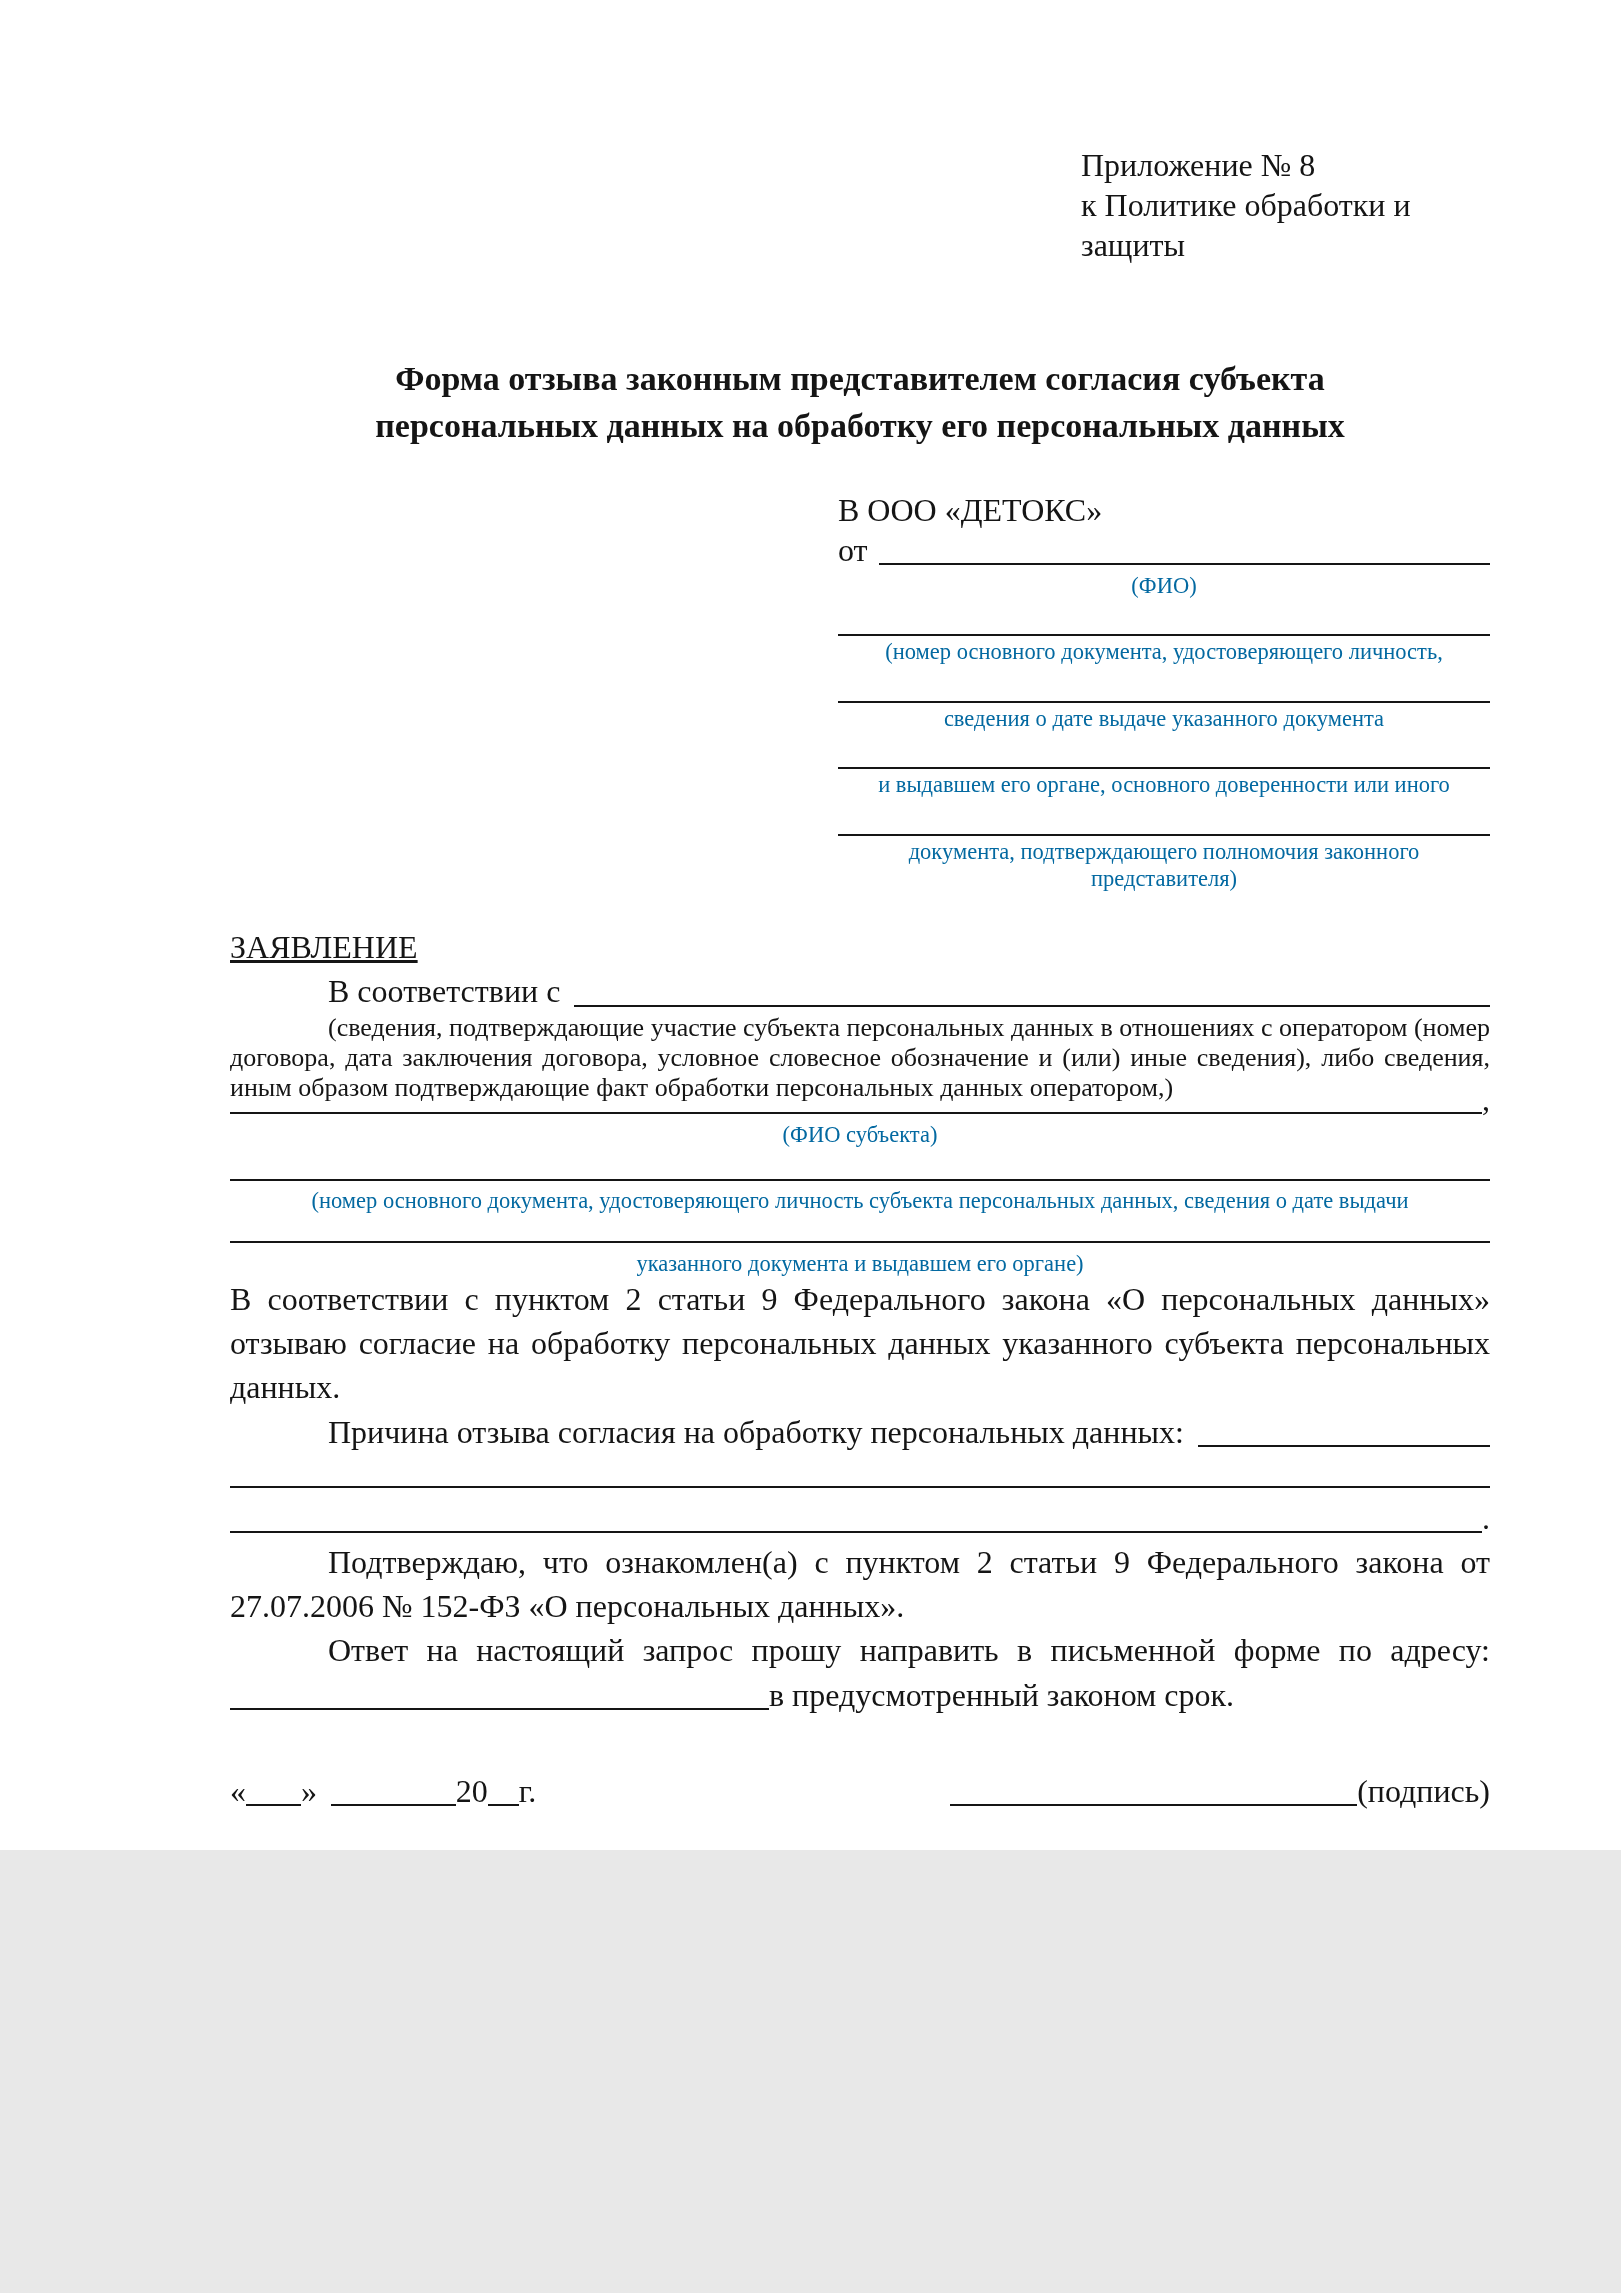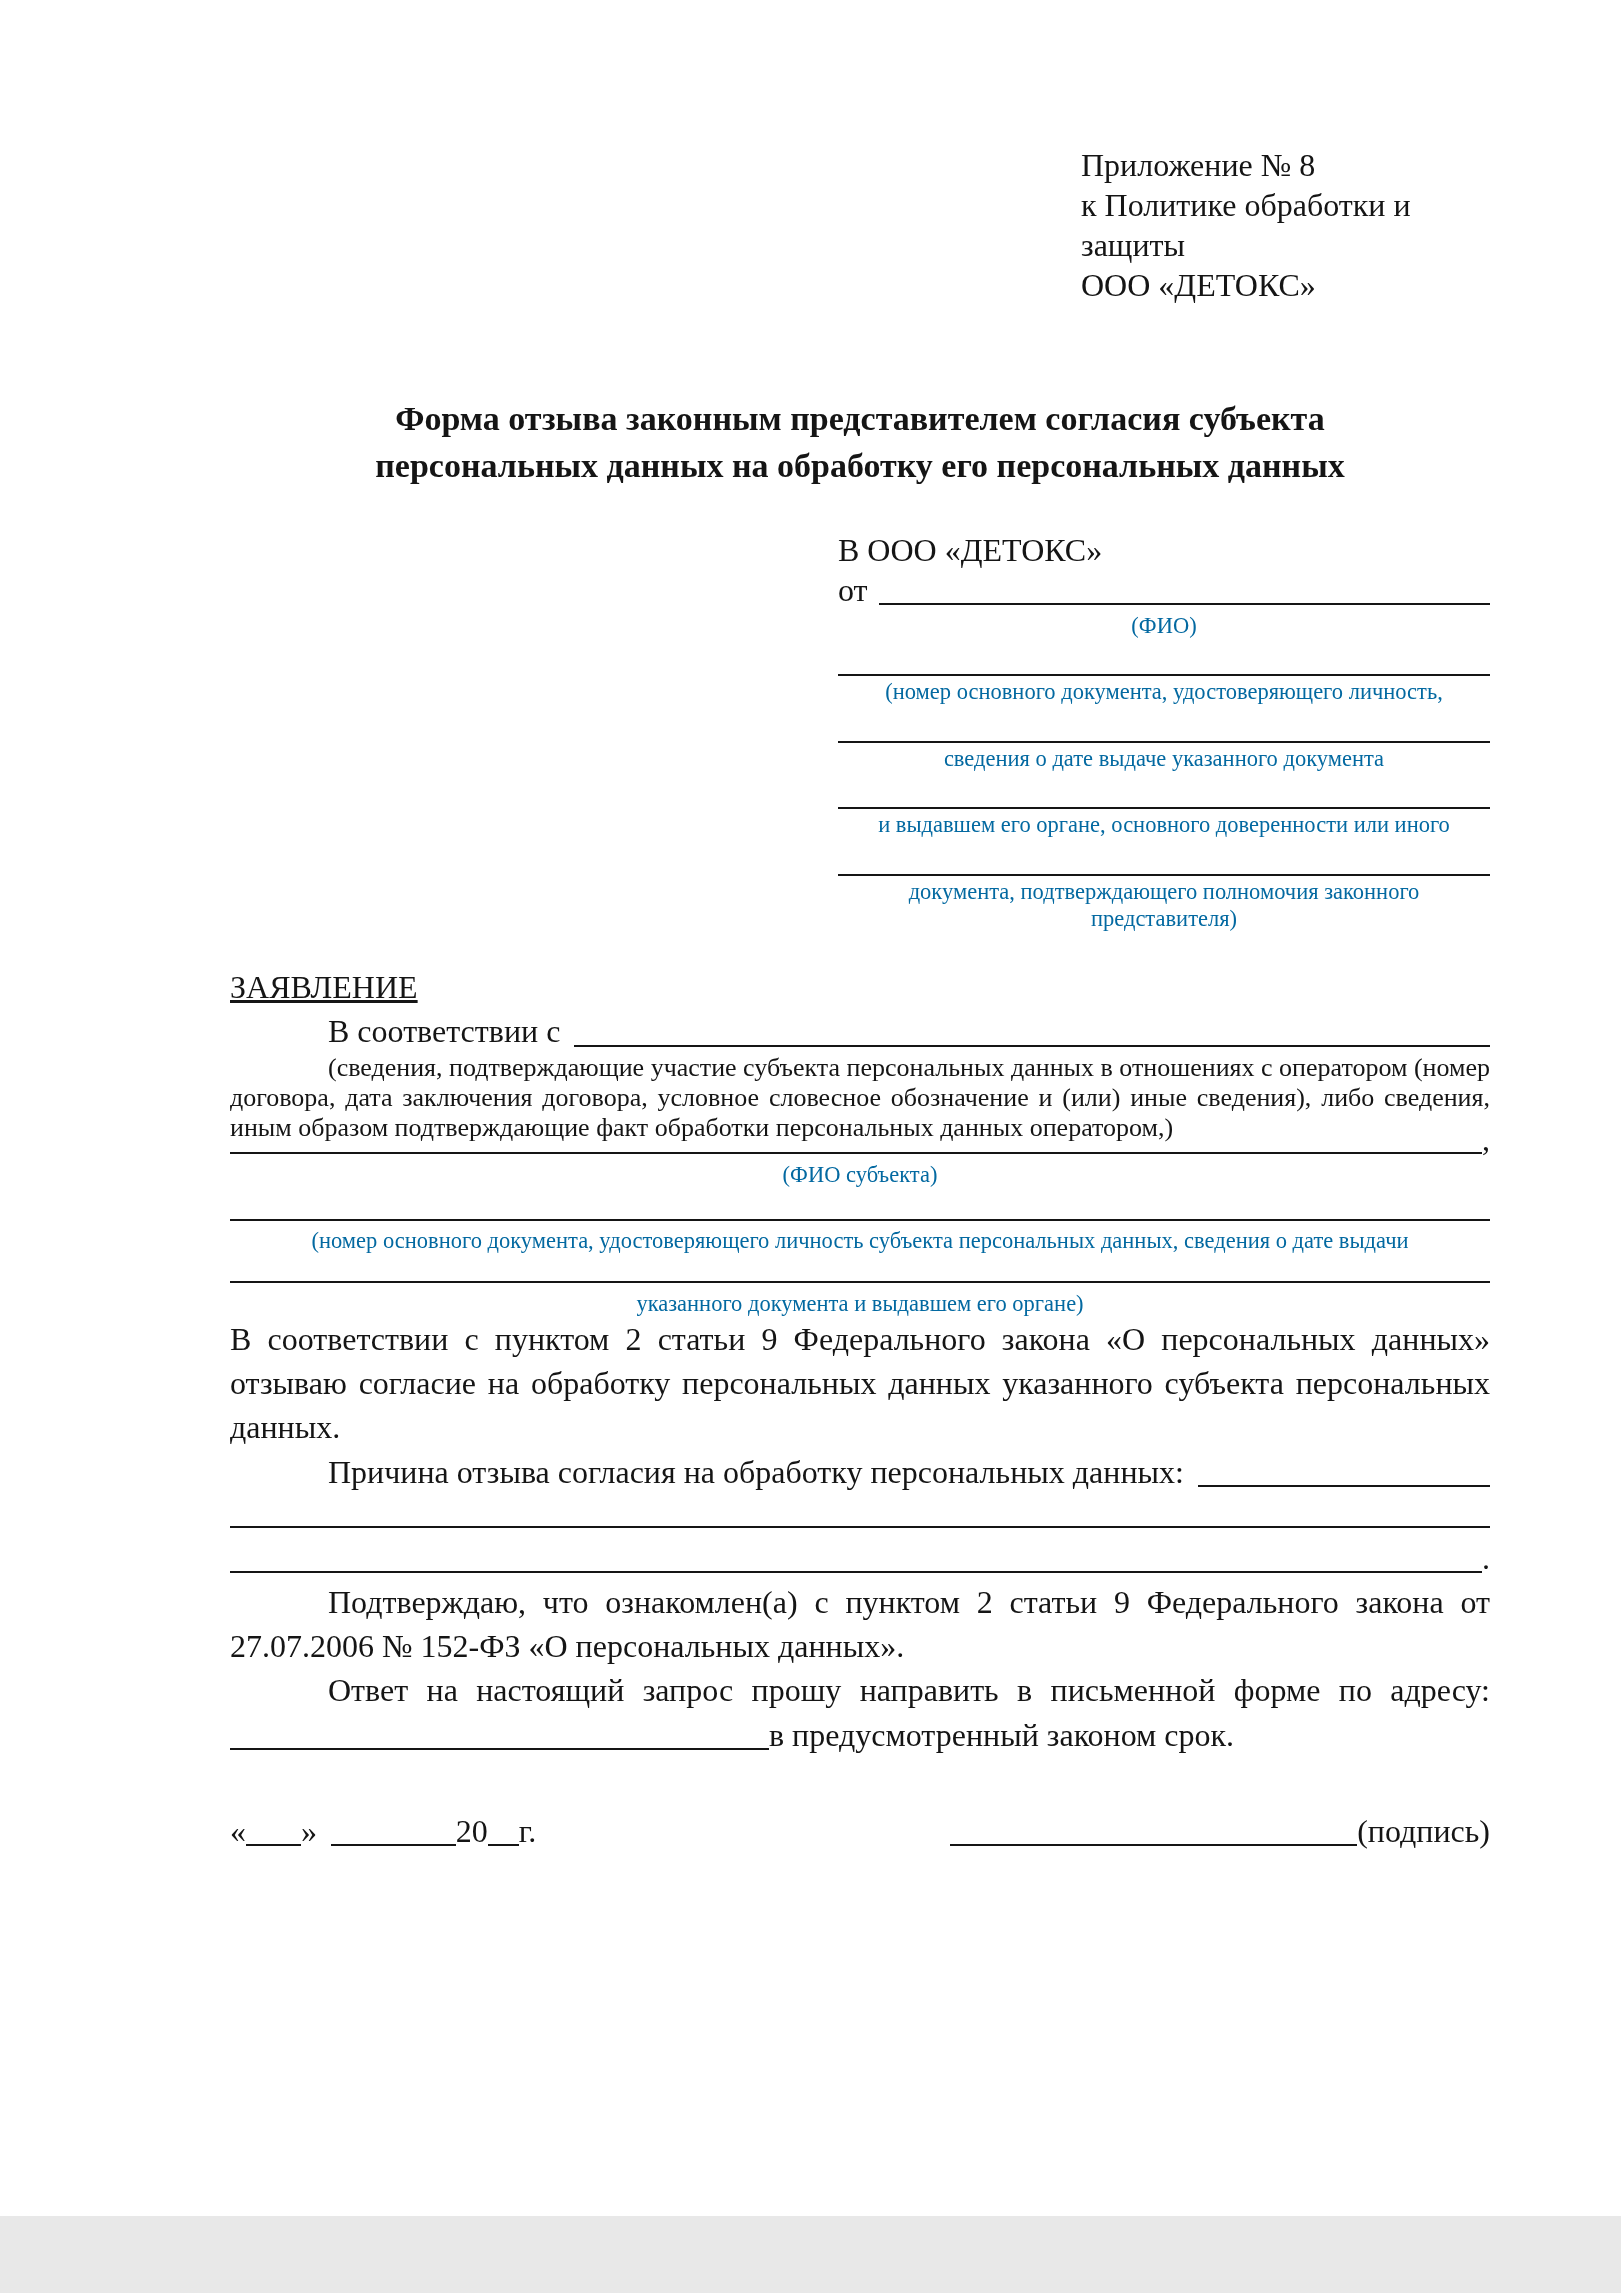--- a/index.html
+++ b/index.html
@@ -1,18 +1,18 @@
 <!DOCTYPE html>
 <html lang="ru"><head>
 <meta charset="utf-8">
 <style>
   html,body{margin:0;padding:0;background:#e8e8e8;}
   .page{
     position:relative;
-    width:1621px;height:2216px;
+    width:1621px;height:1850px;
     margin:0 auto;
     background:#ffffff;
     box-sizing:border-box;
     padding:145px 131px 0 230px;
     font-family:"Liberation Serif","DejaVu Serif",serif;
     font-size:32px;line-height:44px;
     color:#151515;
     overflow:hidden;
   }
   .header-note{margin-left:851px;line-height:40px;}
@@ -54,21 +54,20 @@
   .w415{width:407px;}
 </style>
 </head>
 <body>
 
 <div class="page">
 
   <div class="header-note">
     <div>Приложение № 8</div>
     <div>к Политике обработки и защиты</div>
-    <div>ООО «ДЕТОКС»</div>
   </div>
 
   <div class="title">
     <div>Форма отзыва законным представителем согласия субъекта</div>
     <div>персональных данных на обработку его персональных данных</div>
   </div>
 
   <div class="addr">
     <div class="addr-to">В ООО «ДЕТОКС»</div>
     <div class="row from-row">

